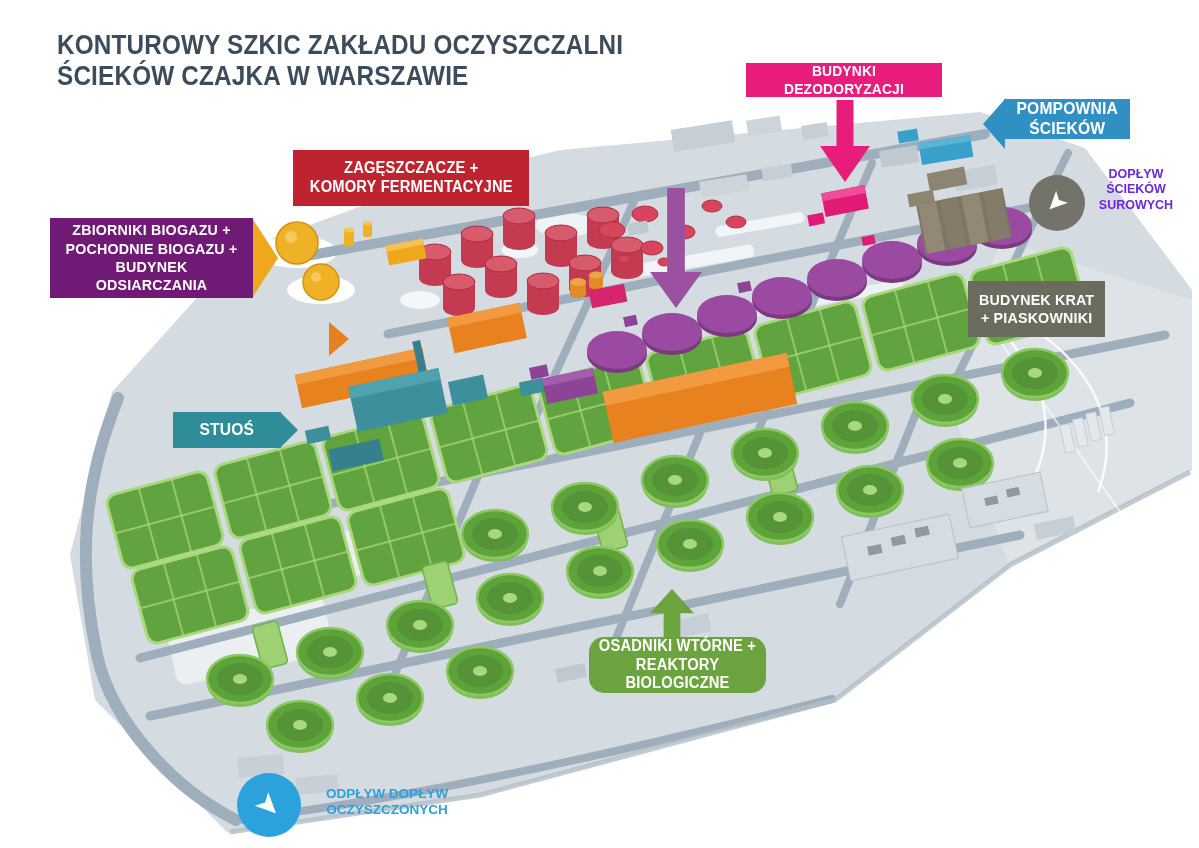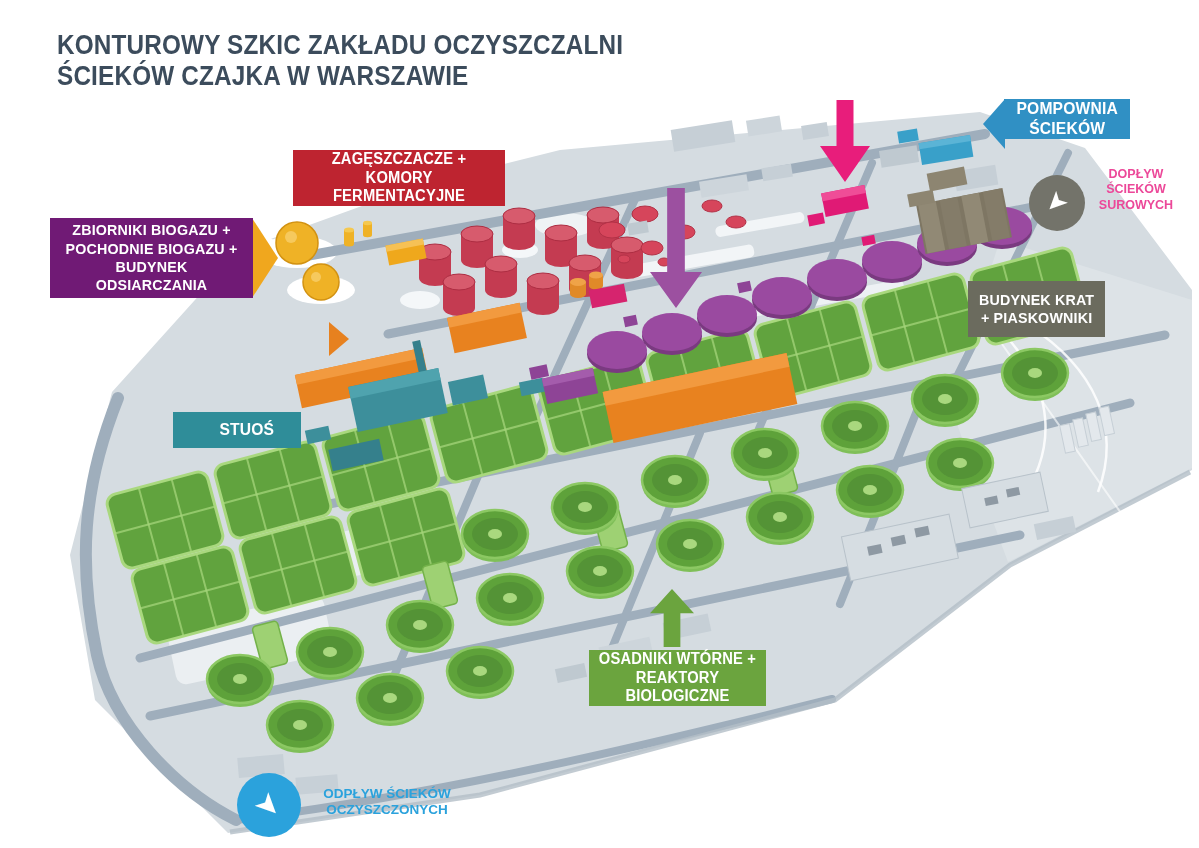--- a/index.html
+++ b/index.html
@@ -31,32 +31,32 @@
   .arrow{position:absolute;}
 
   #title{position:absolute;left:57px;top:30px;font-size:27px;font-weight:700;line-height:1.16;
          white-space:pre-line;transform:scaleX(.9);transform-origin:left top;letter-spacing:.2px;}
 
   #lbl-dezod{left:746px;top:63px;width:196px;height:34px;font-size:15px;}
   #arr-dezod{left:820px;top:100px;width:50px;height:82px;
              clip-path:polygon(33% 0,67% 0,67% 56%,100% 56%,50% 100%,0 56%,33% 56%);}
   #lbl-pomp{left:1004px;top:99px;width:126px;height:40px;font-size:17px;}
   #chev-pomp{left:983px;top:99px;width:22px;height:50px;clip-path:polygon(100% 0,100% 100%,0 50%);}
-  #lbl-zag{left:293px;top:150px;width:212px;height:56px;font-size:16px;justify-content:center;}
+  #lbl-zag{left:293px;top:150px;width:236px;height:56px;font-size:16px;justify-content:center;}
   #lbl-osw{left:584px;top:128px;width:188px;height:58px;font-size:15.5px;}
   #arr-osw{left:650px;top:188px;width:52px;height:120px;
            clip-path:polygon(33% 0,67% 0,67% 70%,100% 70%,50% 100%,0 70%,33% 70%);}
   #lbl-zbio{left:50px;top:218px;width:203px;height:80px;font-size:15.5px;}
   #chev-zbio{left:252px;top:218px;width:26px;height:80px;clip-path:polygon(0 0,100% 50%,0 100%);}
   #lbl-obi{left:84px;top:322px;width:246px;height:34px;font-size:17px;}
   #chev-obi{left:329px;top:322px;width:20px;height:34px;clip-path:polygon(0 0,100% 50%,0 100%);}
   #lbl-krat{left:968px;top:281px;width:137px;height:56px;font-size:15.5px;}
   #lbl-stu{left:173px;top:412px;width:108px;height:36px;font-size:17px;}
   #chev-stu{left:280px;top:412px;width:18px;height:36px;clip-path:polygon(0 0,100% 50%,0 100%);}
-  #lbl-wtor{left:589px;top:650px;width:177px;height:56px;font-size:16px;}
+  #lbl-wtor{left:589px;top:637px;width:177px;height:56px;font-size:16px;border-radius:15px;}
   #arr-wtor{left:650px;top:589px;width:44px;height:58px;
             clip-path:polygon(50% 0,100% 42%,69% 42%,69% 100%,31% 100%,31% 42%,0 42%);}
 
   .mk-icon{position:absolute;border-radius:50%;display:flex;align-items:center;justify-content:center;}
   .mk-icon span{color:#fff;line-height:1;}
   #mk-dop-icon{left:1029px;top:175px;width:56px;height:56px;}
   #mk-dop-icon span{font-size:26px;transform:rotate(135deg);}
   #mk-odp-icon{left:237px;top:773px;width:64px;height:64px;}
   #mk-odp-icon span{font-size:30px;transform:rotate(45deg);}
   .mk-text{position:absolute;font-weight:700;text-align:center;white-space:pre-line;line-height:1.22;}
@@ -565,20 +565,21 @@
     <g transform="rotate(-5 273 800)">
           <rect x="262" y="794" width="22" height="12" fill="#9FA9B2"></rect>
         </g>
   </g>
 </svg>
 
 <div id="title" style="color: rgb(60, 76, 92);">KONTUROWY SZKIC ZAKŁADU OCZYSZCZALNI
 ŚCIEKÓW CZAJKA W WARSZAWIE</div>
 
 <div class="arrow" id="arr-dezod" style="background-color: rgb(232, 29, 123);"></div>
+<div class="lbl" id="lbl-dezod" style="background-color: rgb(232, 29, 123);"><span>BUDYNKI DEZODORYZACJI</span></div>
 
 <div class="chev" id="chev-pomp" style="background-color: rgb(48, 144, 196);"></div>
 <div class="lbl" id="lbl-pomp" style="background-color: rgb(48, 144, 196);"><span>POMPOWNIA
 ŚCIEKÓW</span></div>
 
 <div class="lbl" id="lbl-zag" style="background-color: rgb(190, 36, 48);"><span>ZAGĘSZCZACZE +
 KOMORY FERMENTACYJNE</span></div>
 
 <div class="arrow" id="arr-osw" style="background-color: rgb(156, 80, 160);"></div>
 
@@ -586,32 +587,32 @@
 <div class="lbl" id="lbl-zbio" style="background-color: #701a75;"><span>ZBIORNIKI BIOGAZU +
 POCHODNIE BIOGAZU +
 BUDYNEK ODSIARCZANIA</span></div>
 
 <div class="chev" id="chev-obi" style="background-color: rgb(231, 129, 31);"></div>
 
 <div class="lbl" id="lbl-krat" style="background-color: rgb(107, 107, 94);"><span>BUDYNEK KRAT
 + PIASKOWNIKI</span></div>
 
 <div class="chev" id="chev-stu" style="background-color: rgb(47, 141, 153);"></div>
-<div class="lbl" id="lbl-stu" style="background-color: rgb(47, 141, 153); padding-left: 20px;"><span>STUOŚ</span></div>
+<div class="lbl" id="lbl-stu" style="background-color: rgb(47, 141, 153);"><span>STUOŚ</span></div>
 
 <div class="arrow" id="arr-wtor" style="background-color: rgb(107, 164, 62);"></div>
 <div class="lbl" id="lbl-wtor" style="background-color: rgb(107, 164, 62);"><span>OSADNIKI WTÓRNE +
 REAKTORY BIOLOGICZNE</span></div>
 
 <div class="mk-icon" id="mk-dop-icon" style="background-color: rgb(115, 115, 106);">
       <span>➤</span>
     </div>
-<div class="mk-text" id="mk-dop-text" style="color: #ec4899;">DOPŁYW
+<div class="mk-text" id="mk-dop-text" style="color: #6d28d9;">DOPŁYW
 ŚCIEKÓW
 SUROWYCH</div>
 
 <div class="mk-icon" id="mk-odp-icon" style="background-color: rgb(43, 162, 220);">
       <span>➤</span>
     </div>
-<div class="mk-text" id="mk-odp-text" style="color: rgb(43, 162, 220);">ODPŁYW ŚCIEKÓW
+<div class="mk-text" id="mk-odp-text" style="color: rgb(43, 162, 220);">ODPŁYW DOPŁYW
 OCZYSZCZONYCH</div>
 
 </div>
 
 </body></html>

